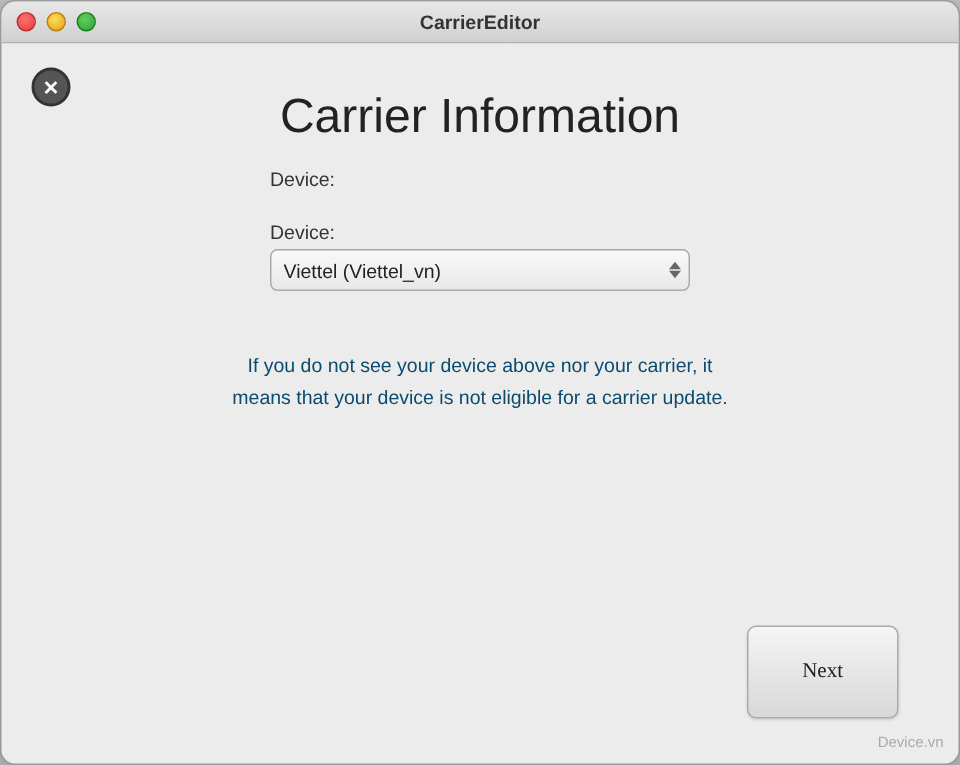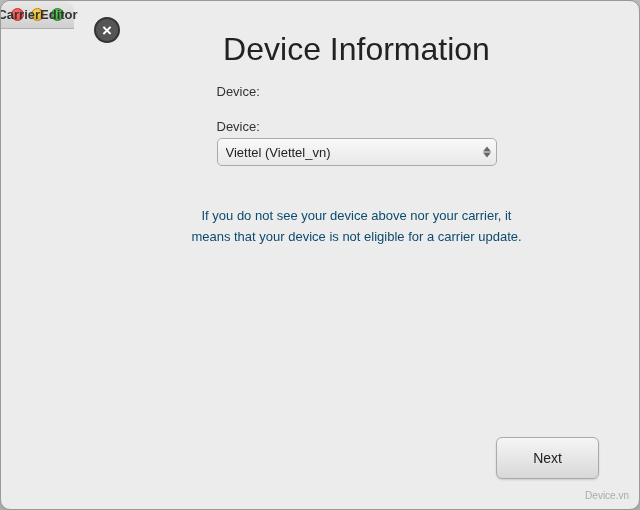--- a/index.html
+++ b/index.html
@@ -16,20 +16,21 @@
       background: #c8c8c8;
     }
 
     .window {
       width: 640px;
       height: 510px;
       background: #ececec;
       border-radius: 10px;
       border: 1px solid #999;
       display: flex;
+      flex-direction: column;
       overflow: hidden;
       box-shadow: 0 4px 20px rgba(0,0,0,0.4);
     }
 
     .title-bar {
       height: 28px;
       background: linear-gradient(to bottom, #e8e8e8, #d0d0d0);
       border-bottom: 1px solid #b0b0b0;
       display: flex;
       align-items: center;
@@ -213,25 +214,25 @@
       display: flex;
       justify-content: flex-end;
       width: 100%;
       padding: 10px 0 10px 0;
     }
 
     .next-button {
       background: linear-gradient(to bottom, #f5f5f5, #d8d8d8);
       border: 1px solid #aaa;
       border-radius: 6px;
-      padding: 12px 36px;
+      padding: 22px 36px;
       font-size: 14px;
       color: #222;
       cursor: pointer;
-      font-family: Liberation Sans, sans-serif;
+      font-family: Liberation Serif, serif;
       box-shadow: 0 1px 2px rgba(0,0,0,0.15);
       margin-top: 19px;
     }
 
     .watermark {
       position: absolute;
       bottom: 8px;
       right: 10px;
       font-size: 10px;
       color: #aaa;
@@ -246,21 +247,21 @@
       <div class="window-btn btn-close"></div>
       <div class="window-btn btn-minimize"></div>
       <div class="window-btn btn-maximize"></div>
     </div>
     <span class="title-bar-title">CarrierEditor</span>
   </div>
 
   <div class="content">
     <div class="close-icon-btn"></div>
 
-    <h1 class="main-title">Device Information</h1>
+    <h1 class="main-title">Carrier Information</h1>
 
     <div class="form-section">
       <div class="field-group">
         <label class="field-label">Device:</label>
       </div>
 
       <div class="field-group">
         <label class="field-label">Device:</label>
         <div class="select-wrapper">
           <select class="field-select">

